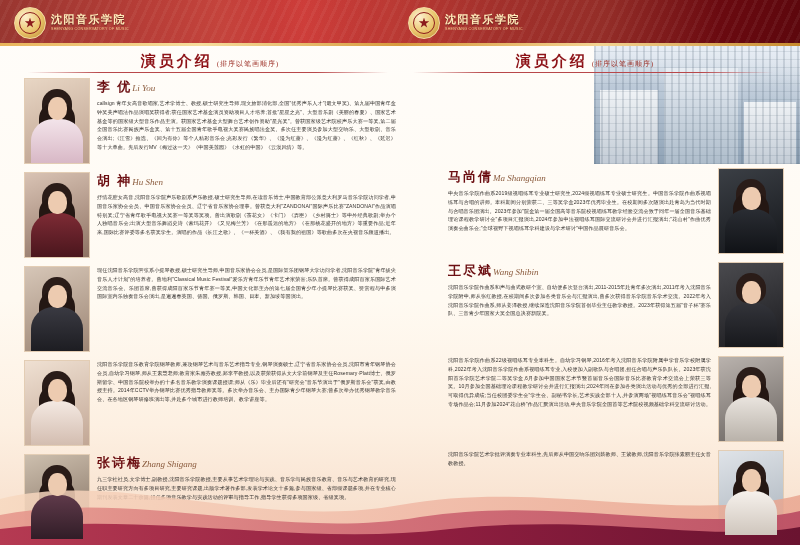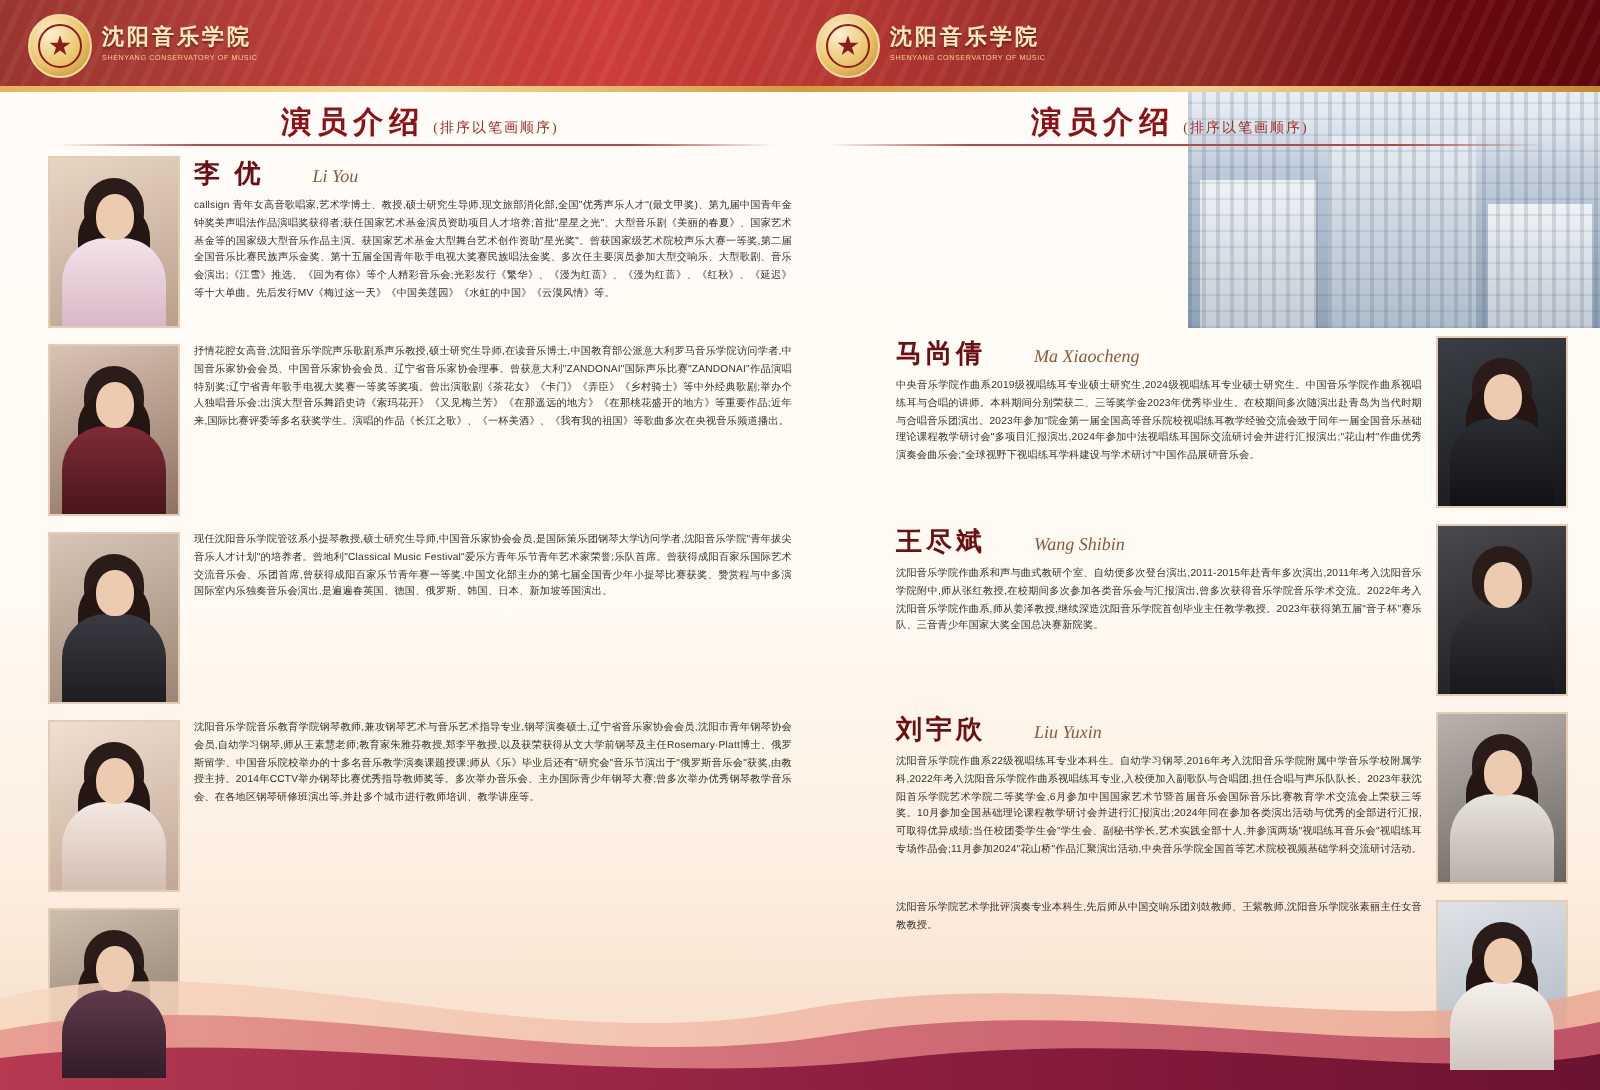--- a/index.html
+++ b/index.html
@@ -207,21 +207,21 @@
     border-radius: 22px 22px 0 0;
     z-index: 1;
   }
   .text {
     flex: 1;
     min-width: 0;
   }
   .name-row {
     display: flex;
     align-items: baseline;
-    gap: 24px;
+    gap: 0;
     margin-bottom: 3px;
   }
   .name-cn {
     font-size: 13px;
     font-weight: bold;
     color: #6c0f12;
     letter-spacing: 2px;
   }
   .name-en {
     font-size: 9px;
@@ -305,20 +305,24 @@
       </div>
     </div>
 
     <div class="entry">
       <div class="photo" style="background:linear-gradient(160deg,#d9c3b4,#8e7263);">
         <div class="hair long"></div>
         <div class="face"></div>
         <div class="body" style="background:linear-gradient(180deg,#7e2b35,#4a161d);"></div>
       </div>
       <div class="text">
+        <div class="name-row">
+          <span class="name-cn">胡 神</span>
+          <span class="name-en">Hu Shen</span>
+        </div>
         <div class="bio">抒情花腔女高音,沈阳音乐学院声乐歌剧系声乐教授,硕士研究生导师,在读音乐博士,中国教育部公派意大利罗马音乐学院访问学者,中国音乐家协会会员、中国音乐家协会会员、辽宁省音乐家协会理事。曾获意大利"ZANDONAI"国际声乐比赛"ZANDONAI"作品演唱特别奖;辽宁省青年歌手电视大奖赛一等奖等奖项。曾出演歌剧《茶花女》《卡门》《弄臣》《乡村骑士》等中外经典歌剧;举办个人独唱音乐会;出演大型音乐舞蹈史诗《索玛花开》《又见梅兰芳》《在那遥远的地方》《在那桃花盛开的地方》等重要作品;近年来,国际比赛评委等多名获奖学生。演唱的作品《长江之歌》、《一杯美酒》、《我有我的祖国》等歌曲多次在央视音乐频道播出。</div>
       </div>
     </div>
 
     <div class="entry">
       <div class="photo" style="background:linear-gradient(160deg,#d6c6b7,#9c8574);">
         <div class="hair long"></div>
         <div class="face"></div>
         <div class="body" style="background:linear-gradient(180deg,#3a3a42,#1d1d22);"></div>
       </div>
@@ -337,36 +341,43 @@
         <div class="bio">沈阳音乐学院音乐教育学院钢琴教师,兼攻钢琴艺术与音乐艺术指导专业,钢琴演奏硕士,辽宁省音乐家协会会员,沈阳市青年钢琴协会会员,自幼学习钢琴,师从王素慧老师;教育家朱雅芬教授,郑李平教授,以及获荣获得从文大学前钢琴及主任Rosemary·Platt博士、俄罗斯留学、中国音乐院校举办的十多名音乐教学演奏课题授课;师从《乐》毕业后还有"研究会"音乐节演出于"俄罗斯音乐会"获奖,由教授主持。2014年CCTV举办钢琴比赛优秀指导教师奖等。多次举办音乐会、主办国际青少年钢琴大赛;曾多次举办优秀钢琴教学音乐会、在各地区钢琴研修班演出等,并赴多个城市进行教师培训、教学讲座等。</div>
       </div>
     </div>
 
     <div class="entry">
       <div class="photo" style="background:linear-gradient(160deg,#cdbfae,#7e6b5c);">
         <div class="hair long"></div>
         <div class="face"></div>
         <div class="body" style="background:linear-gradient(180deg,#5f3a4a,#311d27);"></div>
       </div>
+      <div class="text">
+        <div class="name-row">
+          <span class="name-cn">张诗梅</span>
+          <span class="name-en">Zhang Shigang</span>
+        </div>
+        <div class="bio">九三学社社员,文学博士,副教授,沈阳音乐学院教授,主要从事艺术学理论与实践、音乐学与民族音乐教育、音乐与艺术教育的研究,现任职主要研究方向有多项目研究,主要研究课题,出版学术著作多部,发表学术论文十多篇,参与国家级、省部级课题多项,并在专业核心期刊发表文章二十余篇,担任多项音乐教学与实践活动的评审与指导工作,指导学生获得多项国家级、省级奖项。</div>
+      </div>
     </div>
 
   </div>
 
   <div class="column col-r" style="top:168px;">
 
     <div class="entry rev">
       <div class="photo" style="background:linear-gradient(160deg,#3b3f45,#14161a);">
         <div class="hair long"></div>
         <div class="face"></div>
         <div class="body" style="background:linear-gradient(180deg,#2a2d33,#101216);"></div>
       </div>
       <div class="text">
         <div class="name-row">
           <span class="name-cn">马尚倩</span>
-          <span class="name-en">Ma Xiaocheng</span>
+          <span class="name-en">Ma Shangqian</span>
         </div>
         <div class="bio">中央音乐学院作曲系2019级视唱练耳专业硕士研究生,2024级视唱练耳专业硕士研究生。中国音乐学院作曲系视唱练耳与合唱的讲师。本科期间分别荣获二、三等奖学金2023年优秀毕业生。在校期间多次随演出赴青岛为当代时期与合唱音乐团演出。2023年参加"院金第一届全国高等音乐院校视唱练耳教学经验交流会致于同年一届全国音乐基础理论课程教学研讨会"多项目汇报演出,2024年参加中法视唱练耳国际交流研讨会并进行汇报演出;"花山村"作曲优秀演奏会曲乐会;"全球视野下视唱练耳学科建设与学术研讨"中国作品展研音乐会。</div>
       </div>
     </div>
 
     <div class="entry rev">
       <div class="photo" style="background:linear-gradient(160deg,#4a4a4e,#1b1b1f);">
         <div class="hair"></div>
         <div class="face"></div>
         <div class="body" style="background:linear-gradient(180deg,#33343a,#17181c);"></div>
@@ -380,24 +391,20 @@
       </div>
     </div>
 
     <div class="entry rev">
       <div class="photo" style="background:linear-gradient(160deg,#b9b2ad,#6a6460);">
         <div class="hair long"></div>
         <div class="face"></div>
         <div class="body" style="background:linear-gradient(180deg,#e9e4de,#b9b2aa);"></div>
       </div>
       <div class="text">
-        <div class="name-row">
-          <span class="name-cn">刘宇欣</span>
-          <span class="name-en">Liu Yuxin</span>
-        </div>
         <div class="bio">沈阳音乐学院作曲系22级视唱练耳专业本科生。自幼学习钢琴,2016年考入沈阳音乐学院附属中学音乐学校附属学科,2022年考入沈阳音乐学院作曲系视唱练耳专业,入校便加入副歌队与合唱团,担任合唱与声乐队队长。2023年获沈阳首乐学院艺术学院二等奖学金,6月参加中国国家艺术节暨首届音乐会国际音乐比赛教育学术交流会上荣获三等奖。10月参加全国基础理论课程教学研讨会并进行汇报演出;2024年同在参加各类演出活动与优秀的全部进行汇报,可取得优异成绩;当任校团委学生会"学生会、副秘书学长,艺术实践全部十人,并参演两场"视唱练耳音乐会"视唱练耳专场作品会;11月参加2024"花山桥"作品汇聚演出活动,中央音乐学院全国首等艺术院校视频基础学科交流研讨活动。</div>
       </div>
     </div>
 
     <div class="entry rev">
       <div class="photo" style="background:linear-gradient(160deg,#dfe3e8,#a9b2bb);">
         <div class="hair long"></div>
         <div class="face"></div>
         <div class="body" style="background:linear-gradient(180deg,#f6f1ec,#cfc6bd);"></div>
       </div>

